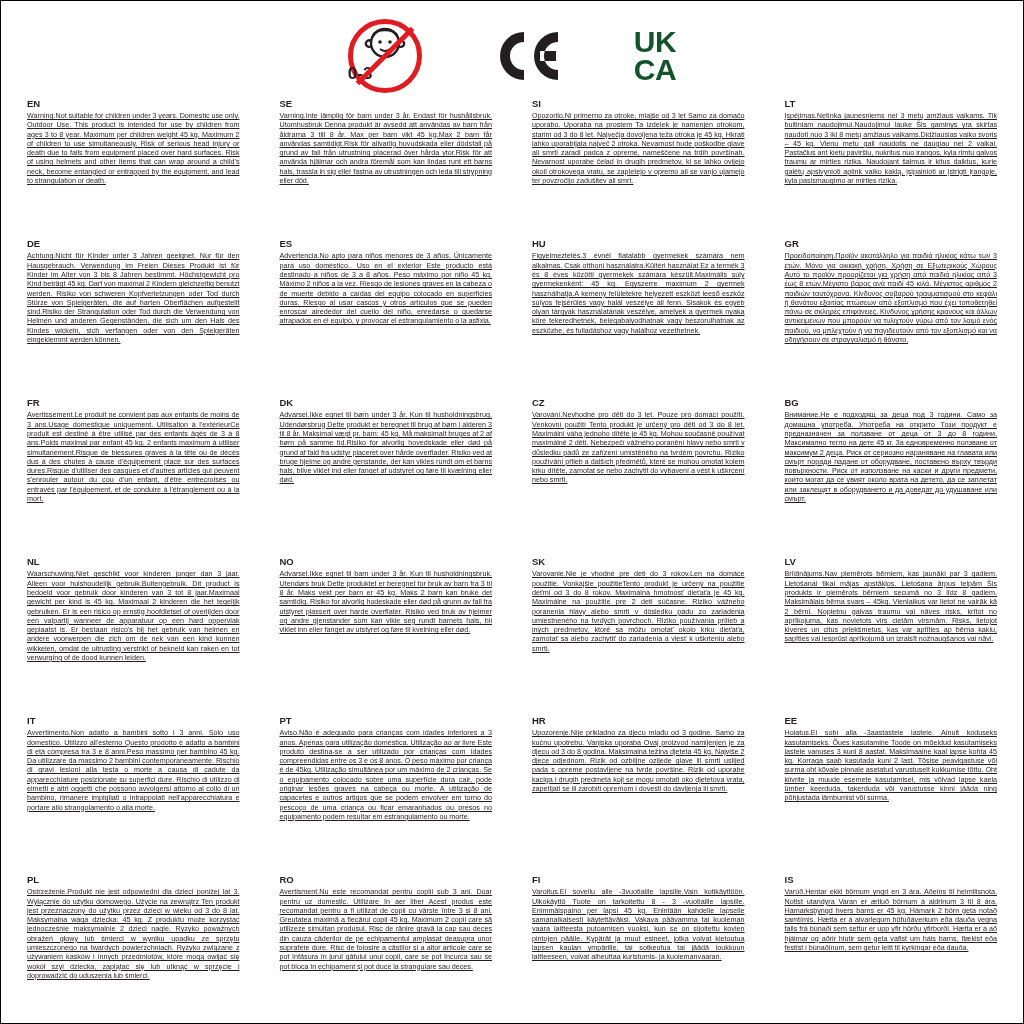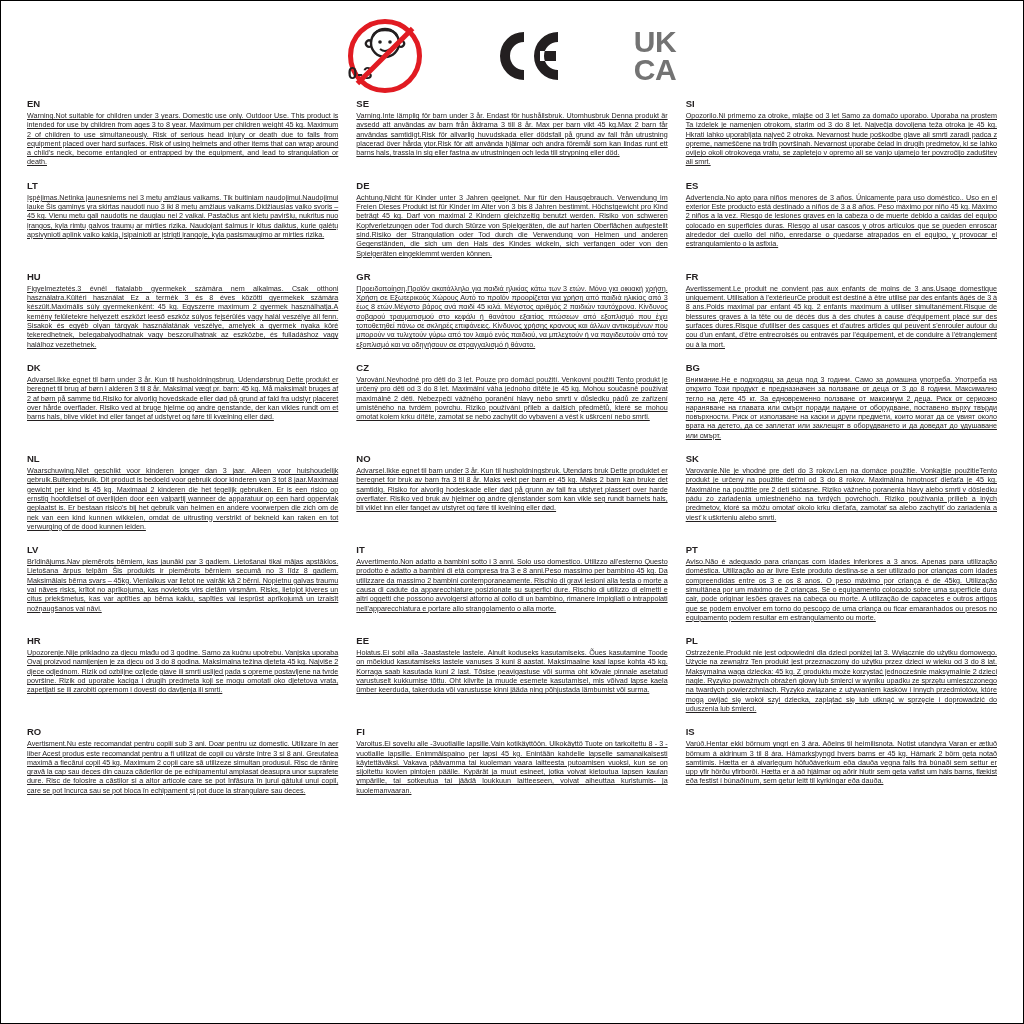--- a/index.html
+++ b/index.html
@@ -79,32 +79,33 @@
     line-height: 0;
   }
   .ce svg { display: block; }
 
   .ukca {
     font-family: "Liberation Sans", sans-serif;
     font-weight: bold;
     font-size: 30px;
     line-height: 28px;
     letter-spacing: -0.5px;
-    color: #737373;
+    color: #14532d;
     text-align: left;
   }
 
   
   .grid {
     display: grid;
-    grid-template-columns: repeat(3, 1fr);
+    grid-template-columns: repeat(4, 1fr);
     column-gap: 18px;
     row-gap: 0px;
     padding: 0 26px 0 26px;
     box-sizing: border-box;
+    gap: 40px;
   }
   .cell {
     break-inside: avoid;
     padding-bottom: 12px;
   }
   .cell .code {
     font-size: 9.5px;
     font-weight: bold;
     line-height: 13px;
     margin-bottom: 1px;

